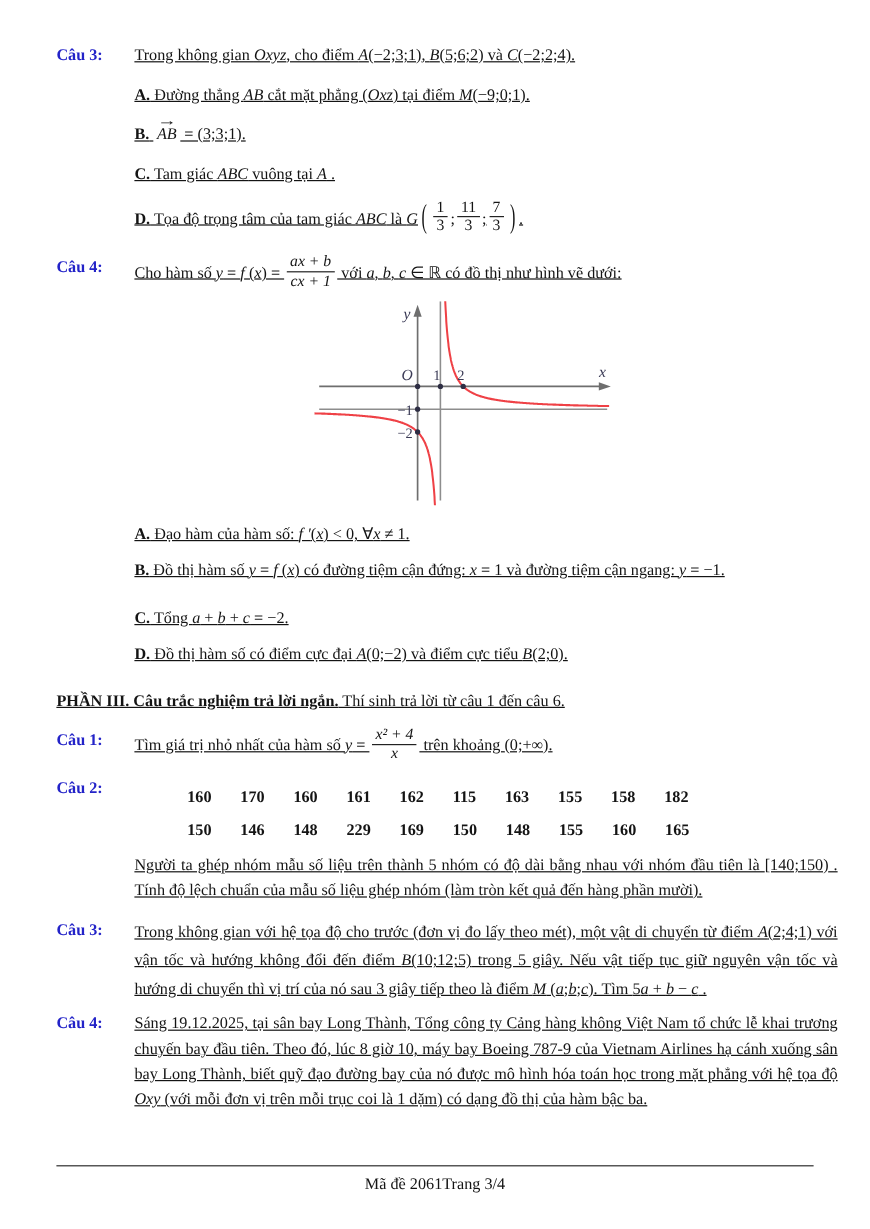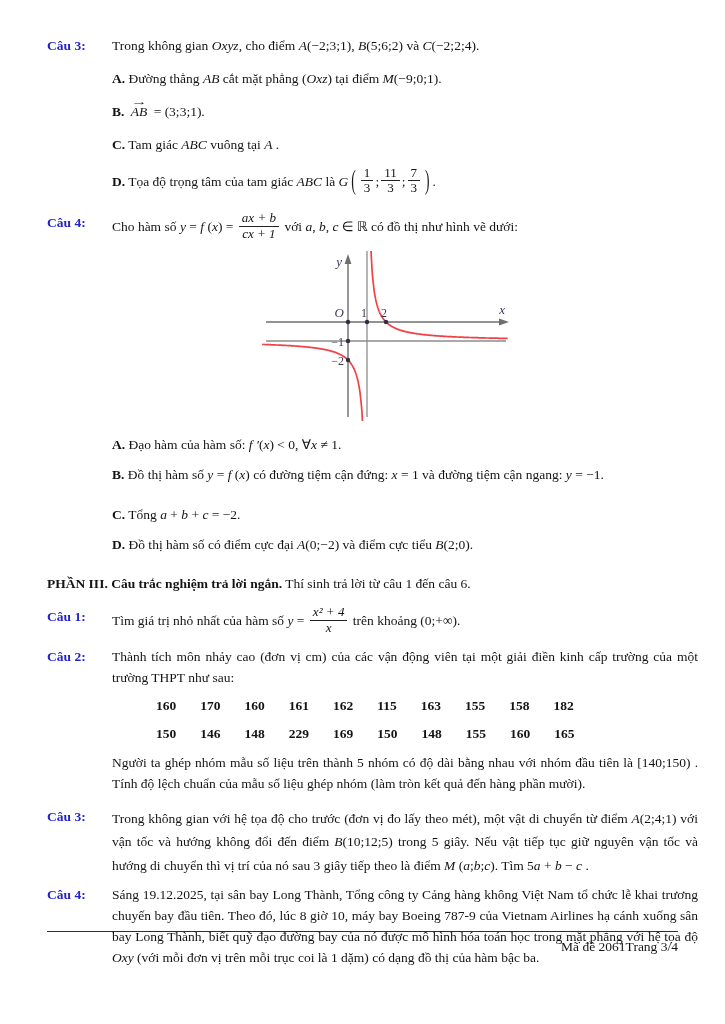--- a/index.html
+++ b/index.html
@@ -3,21 +3,21 @@
 <meta charset="utf-8">
 <style>
   html,body{margin:0;padding:0;}
   body{
     width:725px;height:1024px;position:relative;overflow:hidden;
     background:#ffffff;color:#141414;
     font-family:"Liberation Serif", serif;
     font-size:13.5px;line-height:1.55;
   }
   .page{padding:36px 27px 0 47px;}
-  p{margin:0;}
+  p{margin:0;text-decoration:underline;}
   .q{display:flex;margin-bottom:15px;}
   .qlabel{flex:0 0 65px;width:65px;font-weight:bold;color:var(--blue,#2323c8);}
   .qbody{flex:1;min-width:0;}
   .stem{text-align:justify;}
   .option{margin-top:12px;}
   .rb{font-weight:bold;}
   .mi{font-style:italic;}
   .frac{display:inline-flex;flex-direction:column;vertical-align:middle;text-align:center;
         line-height:1.12;margin:0 2px;position:relative;top:-2px;font-size:0.97em;}
   .frac .fn{border-bottom:1px solid #222;padding:0 3px;}
@@ -31,22 +31,22 @@
   .tail{text-align:justify;margin-top:8px;}
   .graph-wrap{margin:8px 0 14px 148px;width:260px;height:170px;}
   .lh-tall .stem{line-height:1.74;}
   .ax{stroke:#6e6e6e;stroke-width:1.4;}
   .axf{fill:#6e6e6e;}
   .asym{stroke:#8d8d8d;stroke-width:1.3;}
   .curve{fill:none;stroke:var(--red,#ef4146);stroke-width:1.7;}
   .dot{fill:#2e2e44;}
   .glab{font-style:italic;font-size:13px;fill:#3a3a55;font-family:"Liberation Serif",serif;}
   .glab2{font-size:12px;fill:#3a3a55;font-family:"Liberation Serif",serif;}
-  .footer{position:absolute;left:47px;right:47px;top:931px;border-top:1.5px solid #2f2f2f;
-          display:flex;justify-content:flex-end;padding-top:5px;}
+  .footer{position:absolute;left:47px;right:47px;top:971px;border-top:1.5px solid #2f2f2f;
+          display:flex;justify-content:center;padding-top:5px;}
 </style>
 </head>
 <body>
 
 <div class="page">
 
   <div class="q">
     <div class="qlabel">Câu 3:</div>
     <div class="qbody">
       <p class="stem"><span class="">Trong không gian </span><span class="mi">Oxyz</span><span class="">, cho điểm </span><span class="mi">A</span><span class="">(−2;3;1)</span><span class="">, </span><span class="mi">B</span><span class="">(5;6;2)</span><span class=""> và </span><span class="mi">C</span><span class="">(−2;2;4)</span><span class="">.</span></p>
@@ -117,21 +117,20 @@
         <p class="stem"><span class="">Tìm giá trị nhỏ nhất của hàm số </span><span class="mi">y</span><span class=""> = </span><span class="frac fi">
               <span class="fn">x² + 4</span>
               <span class="fd">x</span>
             </span><span class=""> trên khoảng </span><span class="">(0;+∞)</span><span class="">.</span></p>
       </div>
     </div>
 
     <div class="q" style="margin-bottom:12px">
       <div class="qlabel">Câu 2:</div>
       <div class="qbody">
-        <p class="stem"><span class="">Thành tích môn nhảy cao (đơn vị cm) của các vận động viên tại một giải điền kinh cấp trường của một trường THPT như sau:</span></p>
         <div class="numrow">
             <span>160</span>
             <span>170</span>
             <span>160</span>
             <span>161</span>
             <span>162</span>
             <span>115</span>
             <span>163</span>
             <span>155</span>
             <span>158</span>

